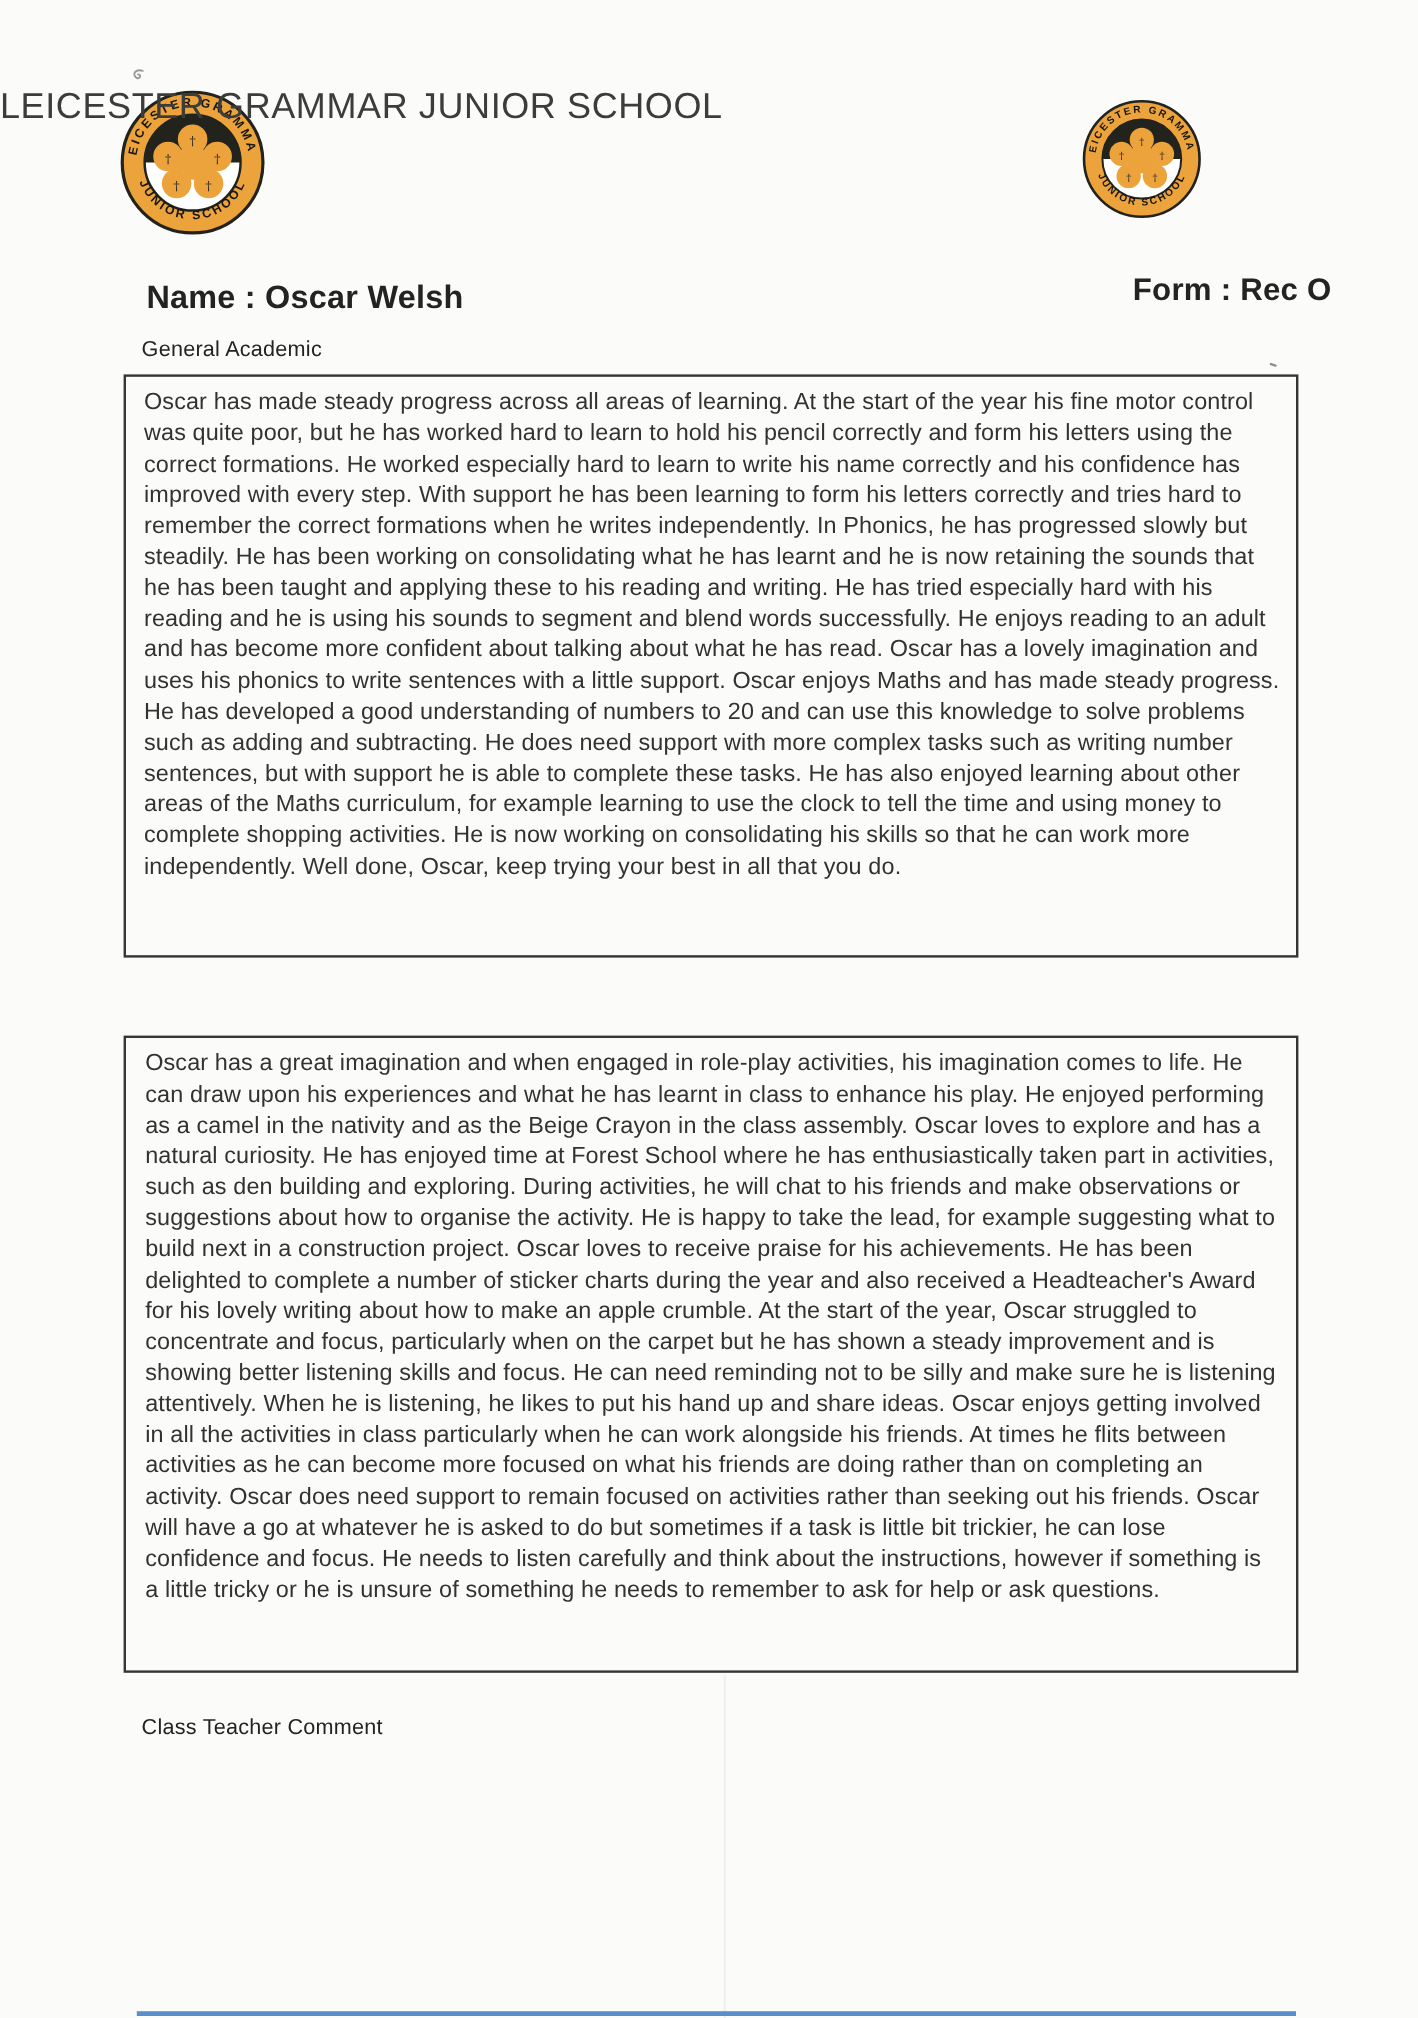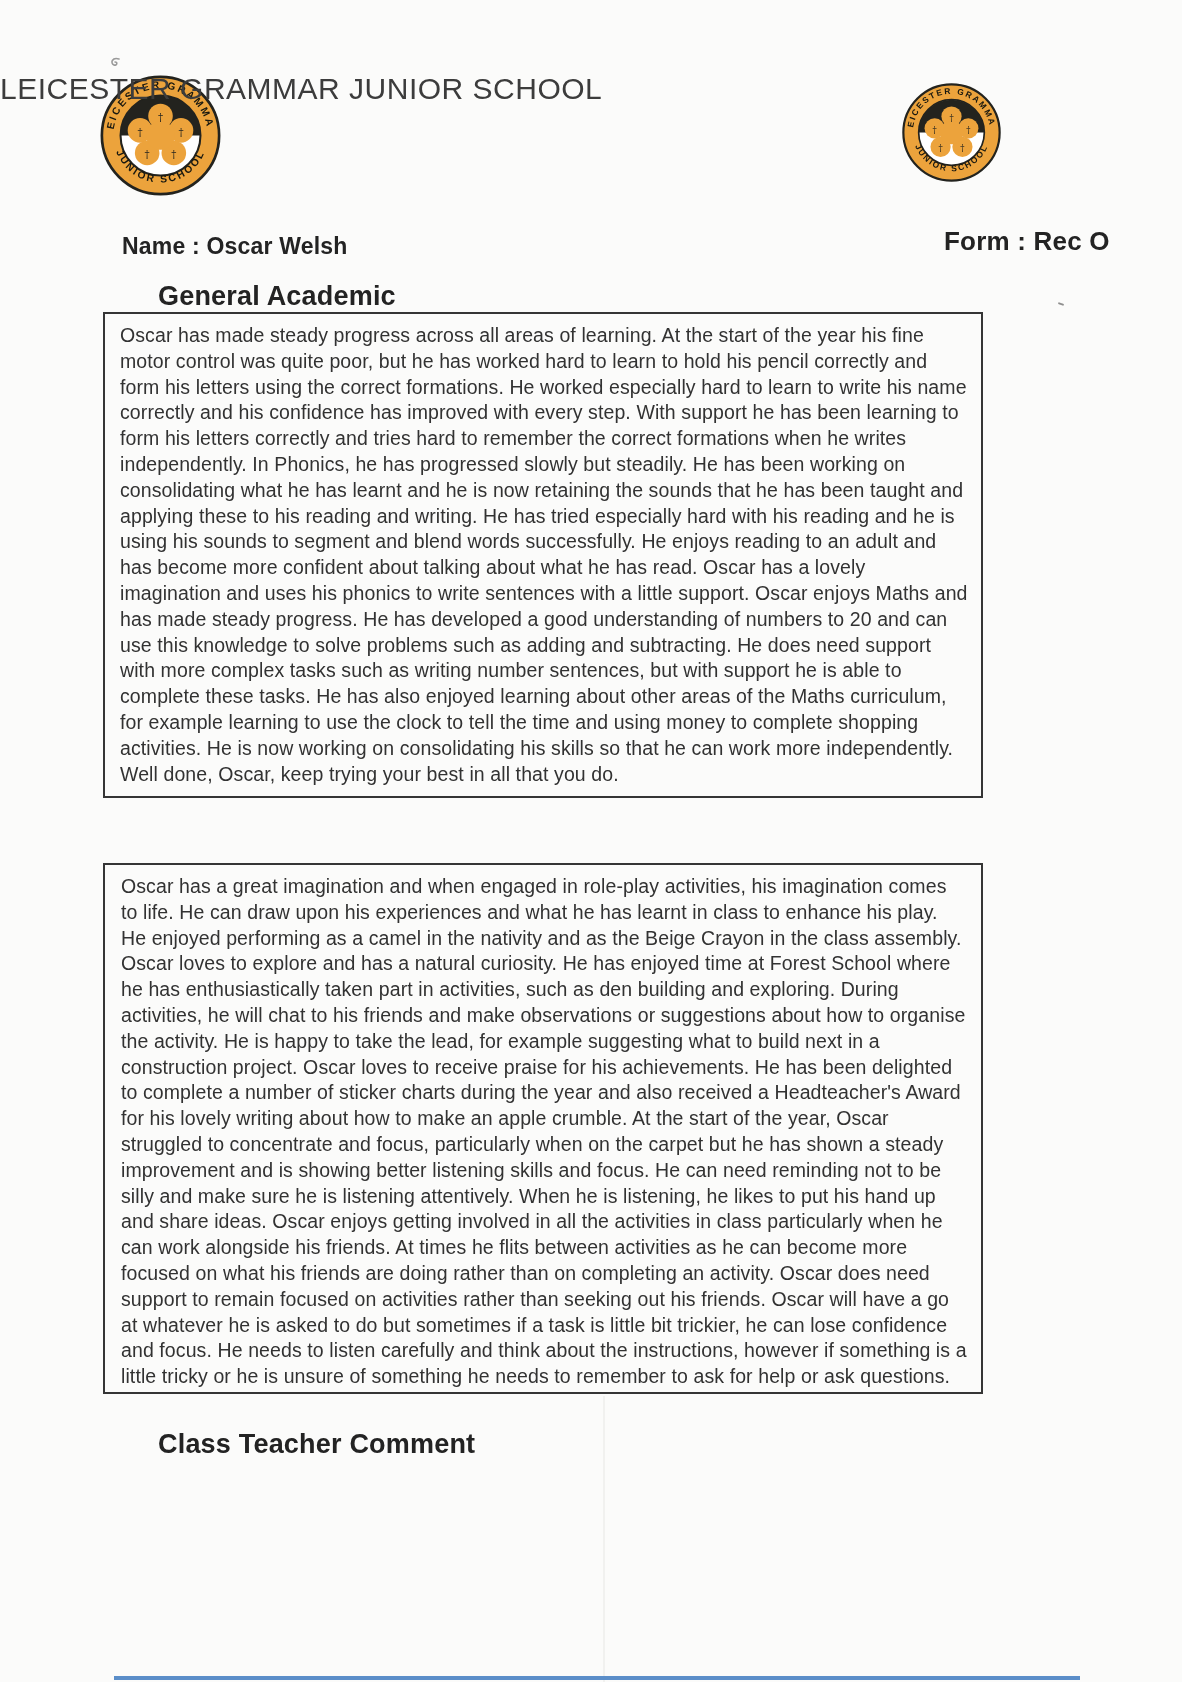--- a/index.html
+++ b/index.html
@@ -25,37 +25,37 @@
   .crest-arc{
     font-family:"Liberation Sans", sans-serif;
     font-size:10px;font-weight:bold;
     letter-spacing:2.2px;
     fill:#17170f;
   }
   .crest-mark{font-family:"DejaVu Serif", serif;font-size:10px;}
   
   .name-line{
     position:absolute;left:122px;top:233px;
-    font-size:23px;font-weight:bold;color:#232323;letter-spacing:0.2px;
+    font-size:27px;font-weight:bold;color:#232323;letter-spacing:0.2px;
   }
   .form-line{
     position:absolute;left:944px;top:226px;
     font-size:26px;font-weight:bold;color:#232323;letter-spacing:0.2px;
   }
   
   .section-heading{
     position:absolute;left:118px;
-    font-size:27px;font-weight:bold;color:#232323;letter-spacing:0.2px;margin-left:40px;
+    font-size:18px;font-weight:normal;color:#232323;letter-spacing:0.2px;
   }
   .heading-1{top:281px;}
   .heading-2{top:833px;}
   .heading-3{top:1429px;}
   
   .text-box{
-    position:absolute;left:103px;width:880px;
+    position:absolute;left:103px;width:979px;
     border:2px solid #353535;
     box-sizing:border-box;
     padding:9px 13px 0 15px;
     font-size:19.5px;line-height:25.8px;
     color:#323232;
     letter-spacing:0.1px;
   }
   .box-1{top:312px;height:486px;}
   .box-2{top:863px;height:531px;padding-left:16px;}
   

